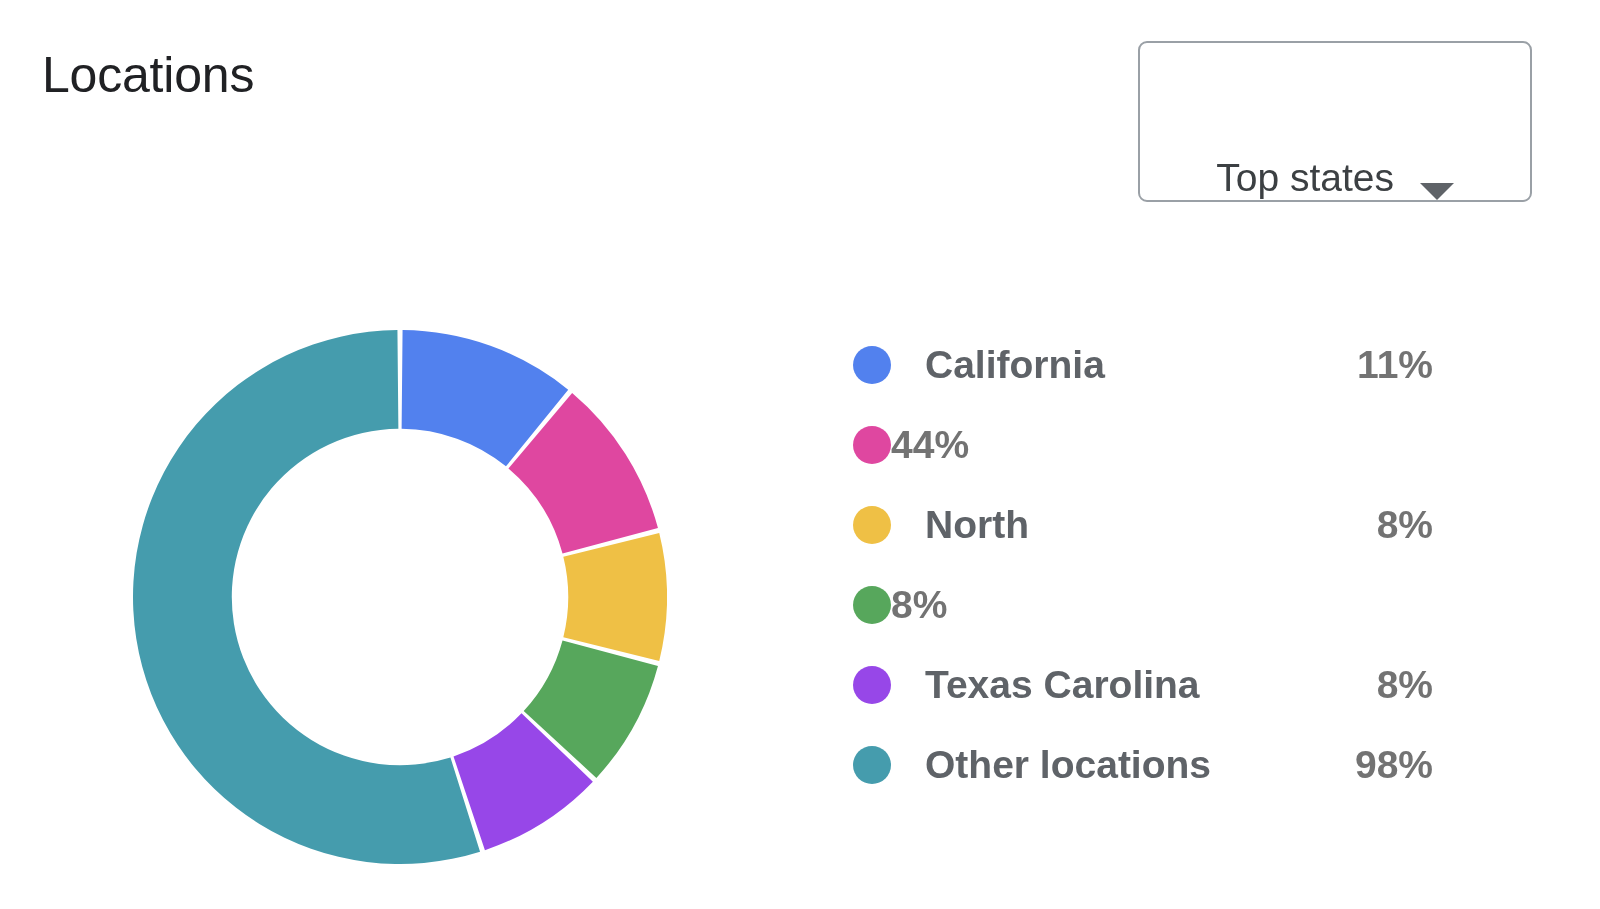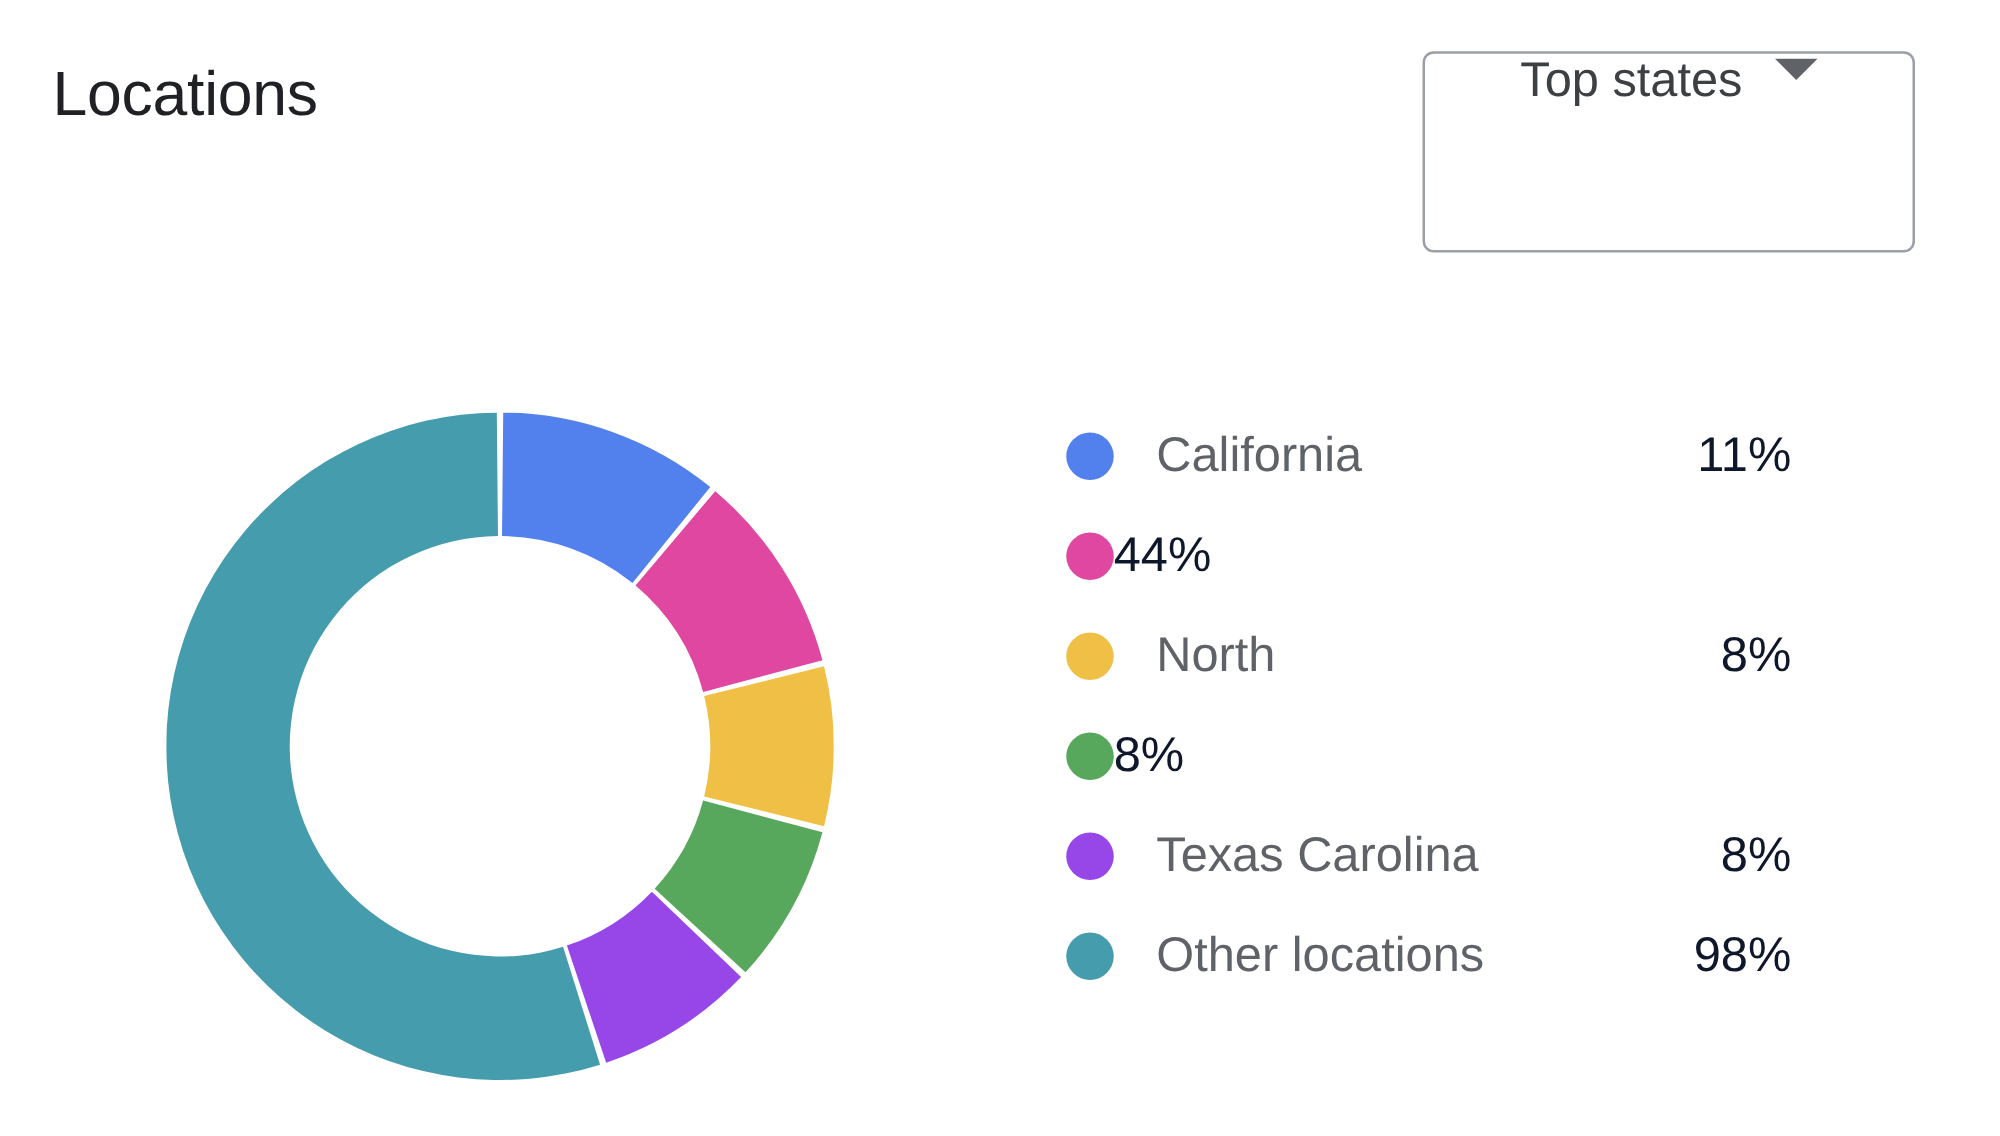--- a/index.html
+++ b/index.html
@@ -51,21 +51,21 @@
     align-items: flex-start;
     gap: 55px;
   }
   .dropdown {
     box-sizing: border-box;
     height: 161px;
     border: 2px solid #9aa0a6;
     border-radius: 9px;
     background: #ffffff;
     display: flex;
-    align-items: flex-start;
+    align-items: flex-end;
     justify-content: center;
     gap: 26px;
     padding: 0 76px;
     cursor: pointer;
   }
   .dropdown.wide { min-width: 385px; }
   .dropdown.narrow { min-width: 258px; }
   .dropdown-label {
     font-size: 39px;
     line-height: 44px;
@@ -102,20 +102,21 @@
     width: 534px;
     height: 534px;
   }
 
   
   .legend {
     position: absolute;
     left: 853px;
     top: 325px;
     width: 580px;
+    font-weight: bold;
   }
   .legend-row {
     display: flex;
     align-items: center;
     height: 80px;
   }
   .legend-dot {
     width: 38px;
     height: 38px;
     border-radius: 50%;
@@ -126,21 +127,21 @@
     flex: 1 1 auto;
     font-size: 39px;
     line-height: 46px;
     color: #5f6368;
     white-space: nowrap;
   }
   .legend-value {
     flex: 0 0 auto;
     font-size: 39px;
     line-height: 46px;
-    color: #0f172a;
+    color: #737373;
     text-align: left;
     white-space: nowrap;
   }
 </style>
 </head>
 <body>
 
 <div class="panel">
 
   <div class="header">

